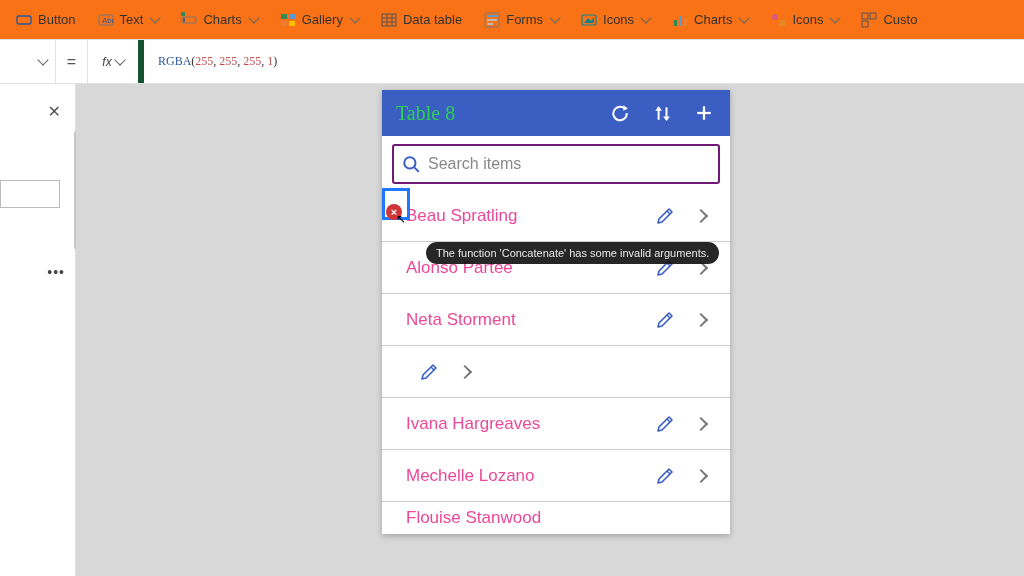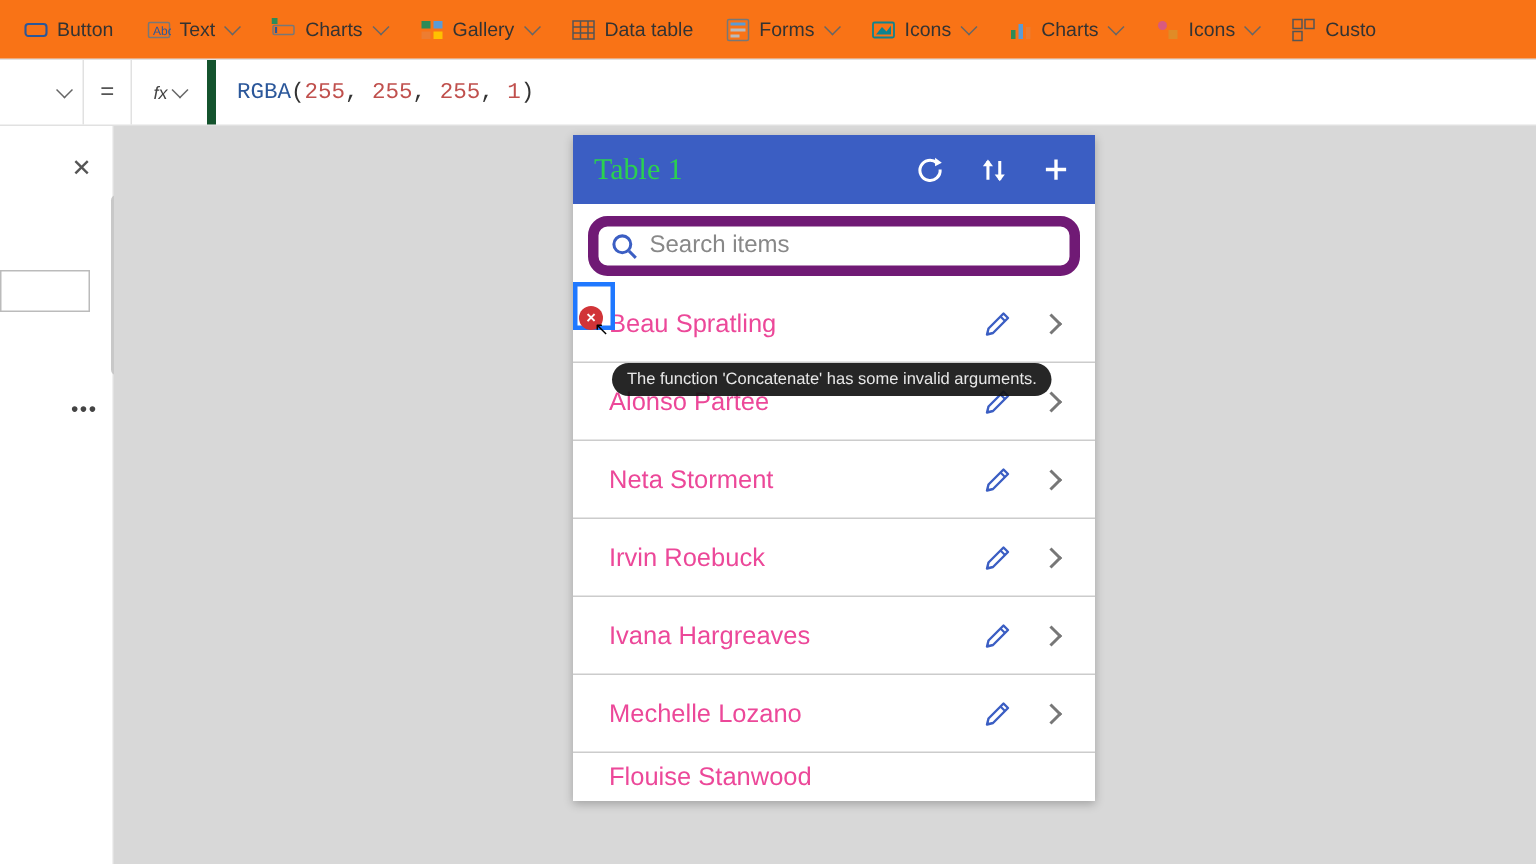--- a/index.html
+++ b/index.html
@@ -9,59 +9,59 @@
   .ribbon { height: 40px; border-bottom: 1px solid #e1e1e1; display: flex; align-items: center; padding: 0 6px; gap: 2px; background: #f97316; }
   .ribbon-btn { display: flex; align-items: center; gap: 6px; padding: 4px 10px; font-size: 13px; color: #333; cursor: pointer; border-radius: 2px; }
   .ribbon-icon { width: 16px; height: 16px; display: inline-flex; align-items: center; justify-content: center; }
   .chev { width: 8px; height: 8px; border-right: 1.2px solid #666; border-bottom: 1.2px solid #666; transform: rotate(45deg); margin-top: -4px; margin-left: 2px; }
 
   
   .formula-bar { height: 44px; border-bottom: 1px solid #e1e1e1; display: flex; align-items: center; background: #fff; }
   .prop-dd { width: 56px; height: 100%; border-right: 1px solid #e1e1e1; display: flex; align-items: center; justify-content: flex-end; padding-right: 8px; }
   .eq-cell { width: 32px; height: 100%; display: flex; align-items: center; justify-content: center; color: #555; font-size: 16px; border-right: 1px solid #e1e1e1; }
   .fx-cell { width: 56px; height: 100%; display: flex; align-items: center; justify-content: center; font-style: italic; color: #444; border-right: 6px solid #14532d; font-size: 12px; }
-  .formula { flex: 1; padding: 0 14px; font-family: Liberation Mono, monospace; font-size: 15px; color: #333; }
+  .formula { flex: 1; padding: 0 14px; font-family: Liberation Serif, serif; font-size: 12px; color: #333; }
   .tok-fn { color: #2b579a; }
   .tok-num { color: #c0504d; }
   .tok-pun { color: #333; }
 
   
   .left-panel { position: absolute; left: 0; top: 84px; width: 76px; height: 492px; background: #fff; border-right: 1px solid #e1e1e1; }
   .left-close { position: absolute; top: 18px; right: 14px; font-size: 16px; color: #555; cursor: pointer; }
   .left-box { position: absolute; top: 96px; left: 0; width: 60px; height: 28px; border: 1px solid #bbb; background: #fff; }
   .left-dots { position: absolute; top: 180px; right: 10px; color: #444; font-size: 14px; letter-spacing: 1px; }
   .left-scroll { position: absolute; top: 130px; left: 74px; width: 7px; height: 120px; background: #c8c8c8; border-radius: 4px; }
 
   
   .canvas { position: absolute; left: 76px; top: 84px; right: 0; bottom: 0; background: #d8d8d8; }
 
   
   .app { position: absolute; left: 306px; top: 6px; width: 348px; background: #fff; box-shadow: 0 2px 6px rgba(0,0,0,0.25); }
   .app-header { height: 46px; background: #3B5EC3; display: flex; align-items: center; padding: 0 14px 0 14px; color: #fff; }
   .app-title { font-family: "Comic Sans MS", cursive; color: #2bd14f; font-size: 20px; flex: 1; }
   .hdr-icon { width: 24px; height: 24px; margin-left: 18px; display: flex; align-items: center; justify-content: center; cursor: pointer; }
   .search-wrap { padding: 8px 10px 6px; }
-  .search-box { display: flex; align-items: center; border: 7px solid #701a75; border-radius: 13px; height: 40px; padding: 0 8px; gap: 8px; }
+  .search-box { display: flex; align-items: center; border: 2px solid #701a75; border-radius: 3px; height: 40px; padding: 0 8px; gap: 8px; }
   .search-box input { border: none; outline: none; font-size: 16px; flex: 1; color: #333; }
   .search-box input::placeholder { color: #888; }
 
   .list { }
   .row { display: flex; align-items: center; height: 52px; padding: 0 16px 0 24px; border-bottom: 1px solid #ccc; position: relative; }
   .row:last-child { border-bottom: none; }
   .row-name { flex: 1; font-size: 17px; color: #ec4899; }
   .row-act { width: 26px; height: 26px; margin-left: 10px; display: flex; align-items: center; justify-content: center; cursor: pointer; }
   .pencil { width: 18px; height: 18px; }
   .chev-r { width: 10px; height: 10px; border-right: 2px solid #777; border-top: 2px solid #777; transform: rotate(45deg); }
 
   
   .sel-box { position: absolute; left: 0px; top: -2px; width: 28px; height: 32px; border: 3px solid #1f78ff; background: #fff; z-index: 5; }
   .err-badge { position: absolute; left: 4px; top: 14px; width: 16px; height: 16px; background: #d13438; border-radius: 50%; z-index: 6; display: flex; align-items: center; justify-content: center; color: #fff; font-size: 11px; font-weight: bold; }
   .cursor { position: absolute; left: 14px; top: 22px; z-index: 7; font-size: 12px; }
 
-  .tooltip { position: absolute; left: 26px; top: 152px; background: rgba(20,20,20,0.92); color: #e8e8e8; font-size: 11px; padding: 5px 10px; border-radius: 11px; z-index: 20; white-space: nowrap; }
+  .tooltip { position: absolute; left: 44px; top: 152px; background: rgba(20,20,20,0.92); color: #e8e8e8; font-size: 11px; padding: 5px 10px; border-radius: 11px; z-index: 20; white-space: nowrap; }
 
   
   .i-green { fill: #2e8b57; }
   .i-teal { fill: #0d8390; }
   .i-pink { fill: #d85a7f; }
   .i-orange { fill: #e08b27; }
 </style>
 </head>
 <body>
 
@@ -250,21 +250,21 @@
   <div class="left-box"></div>
   <div class="left-dots">•••</div>
 </div>
 <div class="left-scroll"></div>
 
 <div class="canvas">
 
   <div class="app">
 
     <div class="app-header">
-      <div class="app-title">Table 1</div>
+      <div class="app-title">Table 8</div>
       <div class="hdr-icon">
           <svg width="18" height="18" viewBox="0 0 16 16">
             <use href="#ic-refresh"></use>
           </svg>
         </div>
       <div class="hdr-icon">
           <svg width="18" height="18" viewBox="0 0 16 16">
             <use href="#ic-sort"></use>
           </svg>
         </div>
@@ -317,21 +317,20 @@
         <div class="row-act">
             <svg class="pencil" viewBox="0 0 18 18">
               <use href="#ic-pencil"></use>
             </svg>
           </div>
         <div class="row-act">
             <span class="chev-r"></span>
           </div>
       </div>
       <div class="row">
-        <div class="row-name">Irvin Roebuck</div>
         <div class="row-act">
             <svg class="pencil" viewBox="0 0 18 18">
               <use href="#ic-pencil"></use>
             </svg>
           </div>
         <div class="row-act">
             <span class="chev-r"></span>
           </div>
       </div>
       <div class="row">

